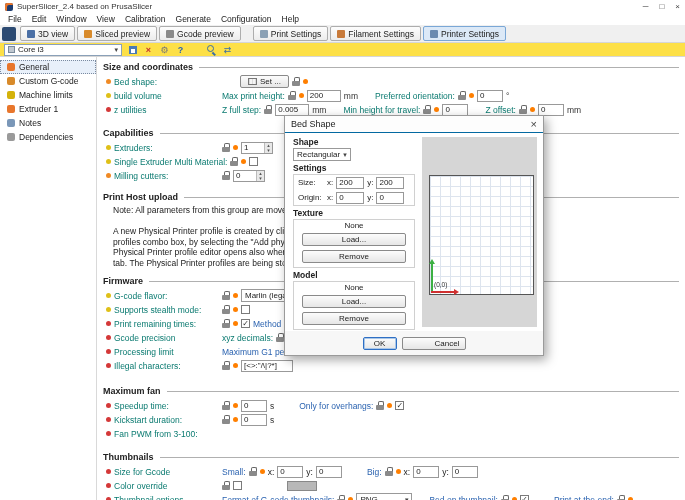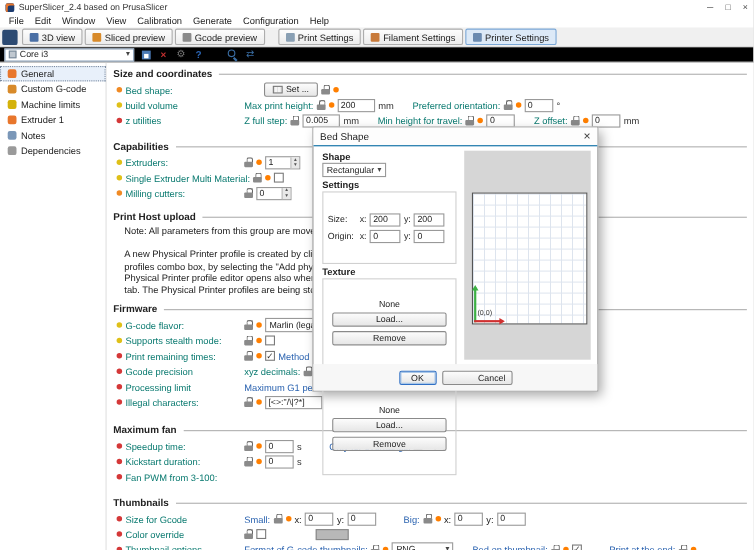--- a/index.html
+++ b/index.html
@@ -24,21 +24,21 @@
   .tab-menu-btn { width:14px; height:14px; background:#2c4a72; border-radius:2px; margin-right:2px; }
   .tab { height:15px; display:flex; align-items:center; gap:3px; padding:0 6px; font-size:8.5px;
     border:1px solid #adadad; border-radius:2px; background:linear-gradient(#fdfdfd,#ececec); white-space:nowrap; }
   .tab.active { background:#dce9f7; border-color:#7aa7d6; }
   .tab-gap { width:8px; }
   .tab-icon { width:8px; height:8px; border-radius:1px; }
   .ti-3d { background:#4a6fa5; } .ti-sliced { background:#d88a2a; } .ti-gcode { background:#8a8a8a; }
   .ti-print { background:#8aa0b4; } .ti-filament { background:#c87a3a; } .ti-printer { background:#6a8ab0; }
 
   
-  .toolbar { height:14px; background:#000000; border-bottom:1px solid #d6d6d6; display:flex; align-items:center; padding:0 4px; gap:5px; }
+  .toolbar { height:14px; background:#fde047; border-bottom:1px solid #d6d6d6; display:flex; align-items:center; padding:0 4px; gap:5px; }
   .preset-select { width:118px; height:12px; border:1px solid #8aa0b8; background:#fff; display:flex; align-items:center; gap:3px; padding:0 3px; font-size:8px; }
   .preset-icon { width:7px; height:7px; background:#c0c8d0; border:1px solid #7a8a9a; }
   .preset-label { flex:1; white-space:nowrap; }
   .dd-arrow { font-size:7px; color:#444; line-height:7px; }
   .tb-icon { display:inline-flex; align-items:center; justify-content:center; width:11px; height:11px; font-size:9px; }
   .save-glyph { width:8px; height:8px; background:#4a7ab5; position:relative; }
   .save-glyph::after { content:""; position:absolute; left:2px; top:3px; width:4px; height:4px; background:#fff; }
   .del-icon { color:#c43030; font-weight:bold; }
   .gear-icon { color:#777; }
   .help-icon { color:#2b63b0; font-weight:bold; }
@@ -94,21 +94,21 @@
 
   
   .dialog { position:absolute; left:187px; top:58px; width:260px; height:241px; background:#fff;
     border:1px solid #9a9a9a; box-shadow:3px 4px 10px rgba(0,0,0,0.35); z-index:20; display:flex; flex-direction:column; }
   .dlg-titlebar { height:17px; display:flex; align-items:center; padding:0 6px; background:#fdfdfd; border-bottom:1px solid #0369a1; }
   .dlg-title { flex:1; font-size:9px; }
   .dlg-close { font-size:11px; color:#444; line-height:11px; }
   .dlg-body { flex:1; display:flex; padding:2px 6px 0 8px; min-height:0; }
   .dlg-left { width:122px; flex-shrink:0; }
   .dlg-label { font-weight:bold; font-size:8.5px; margin:2px 0 1px; }
-  .dlg-group { border:1px solid #d0d0d0; padding:17px 4px; }
+  .dlg-group { border:1px solid #d0d0d0; padding:0 4px; }
   .dlg-row { display:flex; align-items:center; gap:3px; height:15px; }
   .dlg-rowlbl { width:26px; font-size:8px; }
   .mini-lbl { font-size:8px; }
   .none-text { text-align:center; font-size:8px; margin:1px 0 3px; }
   .dlg-btn { width:104px; margin:0 auto 4px; display:flex; }
   .dlg-preview { flex:1; margin:2px 0 4px 7px; background:#d6d6d6; position:relative; }
   .bed-grid { position:absolute; left:7px; right:3px; top:38px; height:120px; background:#fff; border:1px solid #555;
     background-image:linear-gradient(#dde4ee 1px,transparent 1px),linear-gradient(90deg,#dde4ee 1px,transparent 1px);
     background-size:10px 10px; }
   .axis-y { position:absolute; left:1px; bottom:1px; width:2px; height:32px; background:#3cb043; }

